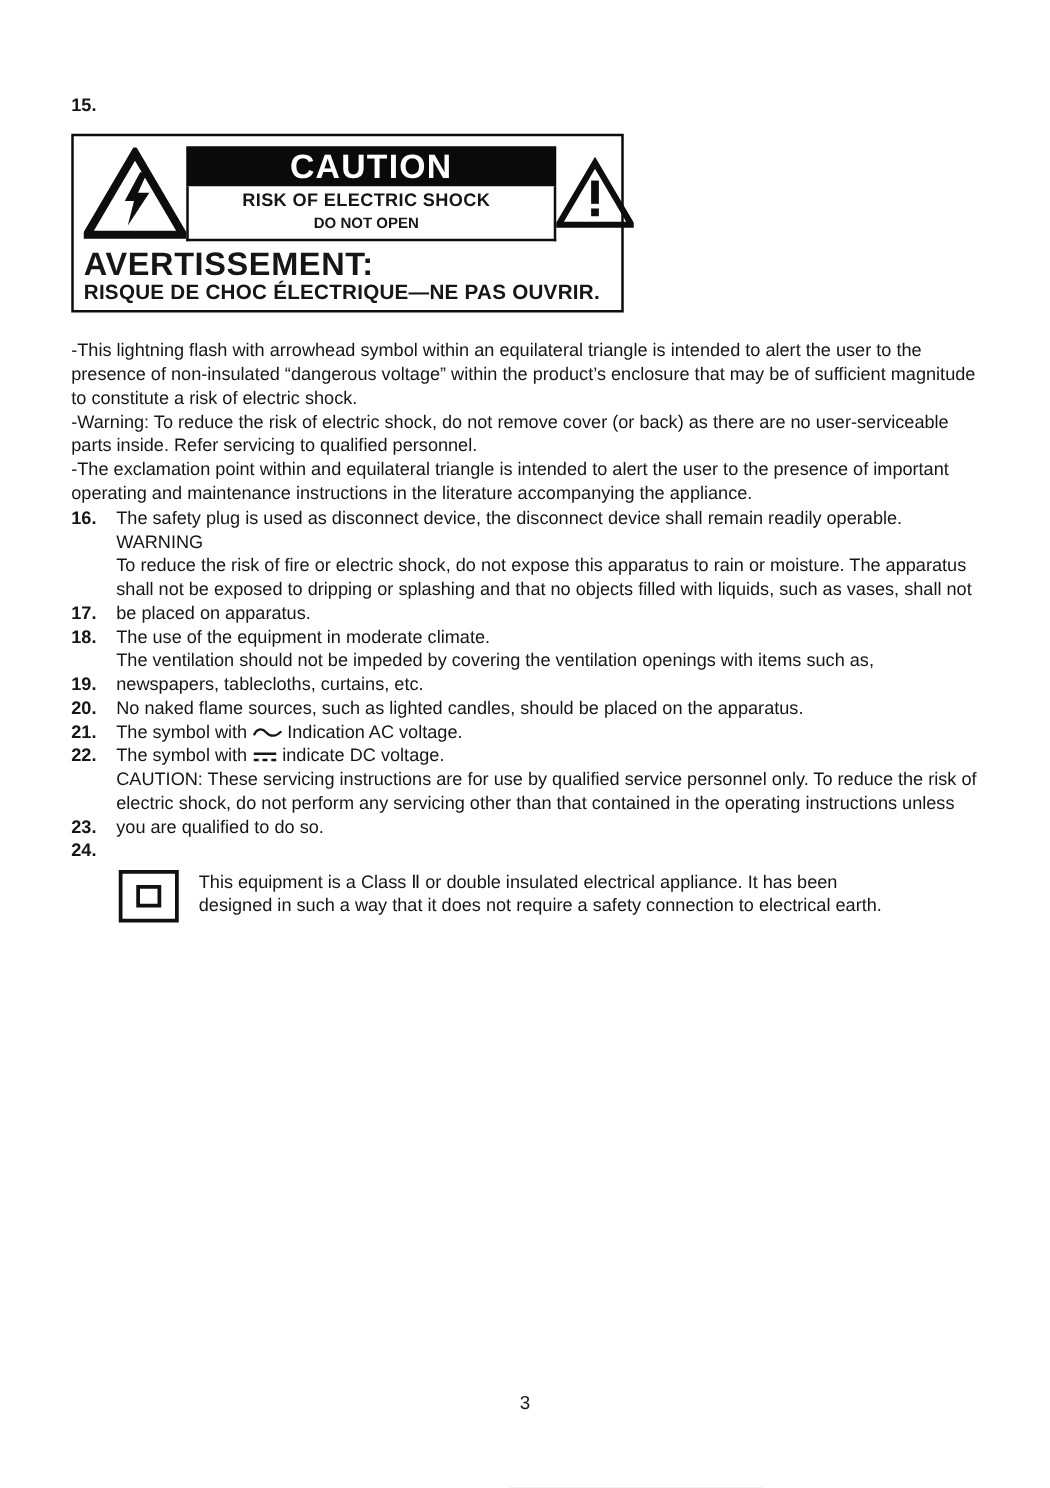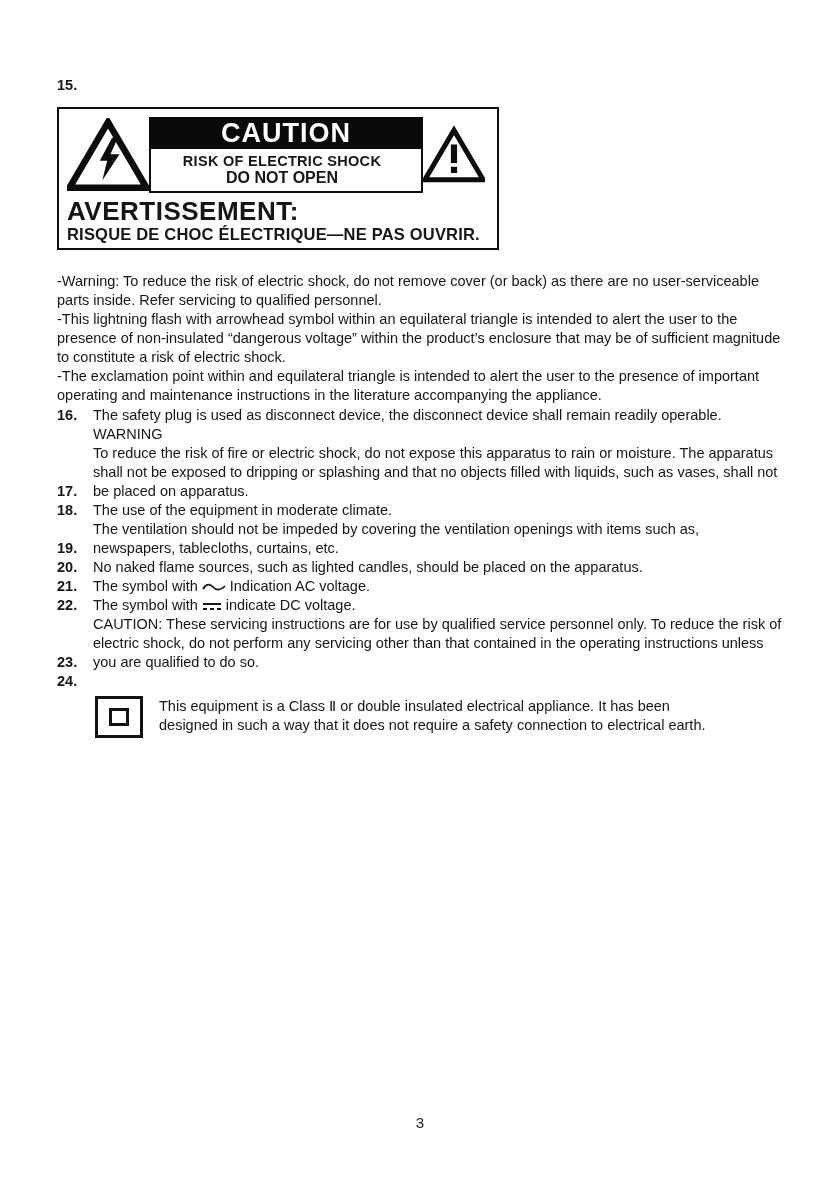--- a/index.html
+++ b/index.html
@@ -20,31 +20,31 @@
 
   
   .caution-box{
     width:442px; border:2px solid #0d0d0d;
     padding:8px 8px 4px 8px; margin-bottom:22px;
     background:#fff;
   }
   .caution-top{ display:flex; align-items:center; justify-content:space-between; }
   .tri-left{ width:82px; height:74px; flex:0 0 auto; }
   .tri-right{ width:62px; height:60px; flex:0 0 auto; margin-right:6px; }
-  .caution-center{ width:274px; flex:0 0 auto; }
+  .caution-center{ width:296px; flex:0 0 auto; }
   .caution-bar{
     background:#0a0a0a; color:#ffffff; text-align:center;
     font-weight:bold; font-size:27px; line-height:32px; letter-spacing:1px;
   }
   .risk-box{
     border:2px solid #0d0d0d; border-top:none; text-align:center;
     font-weight:bold; padding:4px 8px 5px 0;
   }
   .risk-line1{ font-size:14.5px; line-height:17px; letter-spacing:.3px; }
-  .risk-line2{ font-size:16px; line-height:16px; }
+  .risk-line2{ font-size:12px; line-height:16px; }
   .avertissement{ font-weight:bold; font-size:26px; line-height:28px; margin-top:4px; letter-spacing:.5px; }
   .risque{ font-weight:bold; font-size:16.5px; line-height:19px; letter-spacing:.2px; }
 
   
   .paras{ margin-bottom:1px; }
   .para{ margin:0; }
 
   
   .list{ }
   .li{ display:flex; align-items:flex-end; }
@@ -99,22 +99,22 @@
             <rect x="45" y="28" width="10" height="30" fill="#0d0d0d"></rect>
             <rect x="45" y="64" width="10" height="10" fill="#0d0d0d"></rect>
           </svg>
         </span>
       </div>
       <div class="avertissement">AVERTISSEMENT:</div>
       <div class="risque">RISQUE DE CHOC ÉLECTRIQUE—NE PAS OUVRIR.</div>
     </div>
 
     <div class="paras">
+      <p class="para">-This lightning flash with arrowhead symbol within an equilateral triangle is intended to alert the user to the presence of non-insulated “dangerous voltage” within the product’s enclosure that may be of sufficient magnitude to constitute a risk of electric shock.</p>
       <p class="para">-Warning: To reduce the risk of electric shock, do not remove cover (or back) as there are no user-serviceable parts inside. Refer servicing to qualified personnel.</p>
-      <p class="para">-This lightning flash with arrowhead symbol within an equilateral triangle is intended to alert the user to the presence of non-insulated “dangerous voltage” within the product’s enclosure that may be of sufficient magnitude to constitute a risk of electric shock.</p>
       <p class="para">-The exclamation point within and equilateral triangle is intended to alert the user to the presence of important operating and maintenance instructions in the literature accompanying the appliance.</p>
     </div>
 
     <div class="list">
 
       <div class="li">
         <span class="num">16.</span>
         <div class="txt">The safety plug is used as disconnect device, the disconnect device shall remain readily operable.</div>
       </div>
 

